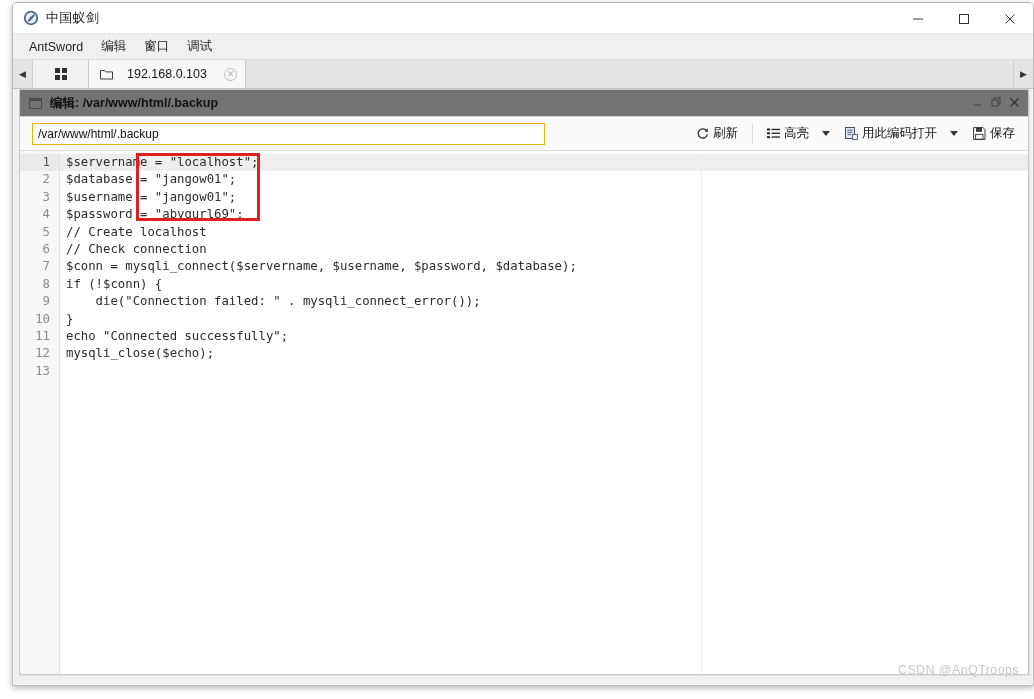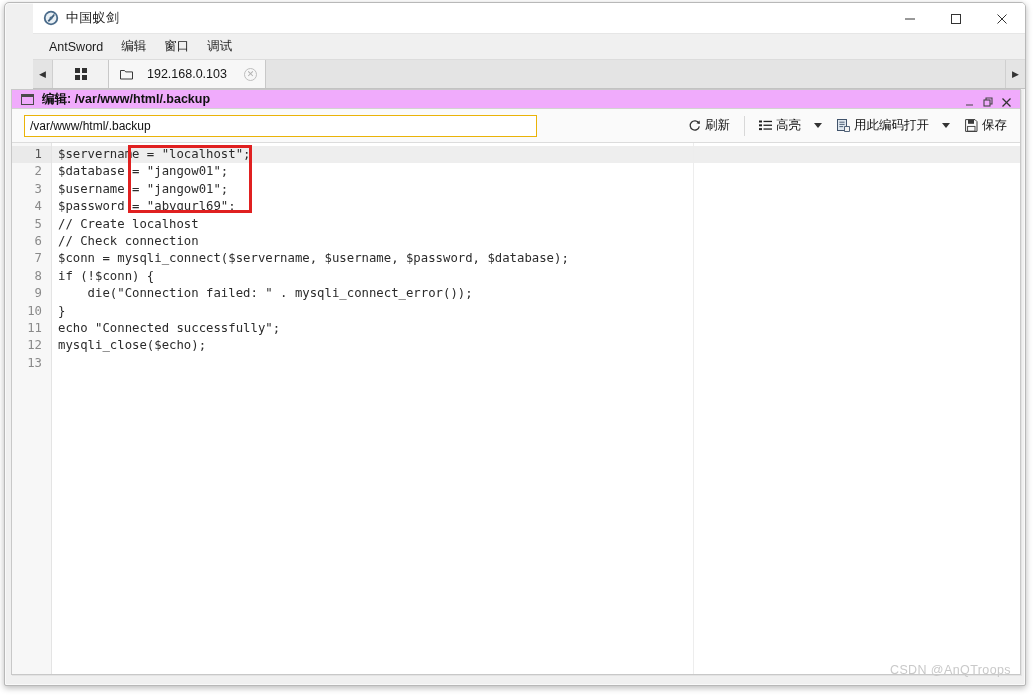--- a/index.html
+++ b/index.html
@@ -7,28 +7,27 @@
     margin: 0; padding: 0;
     width: 1034px; height: 699px;
     background: #ffffff;
     font-family: "Liberation Sans", sans-serif;
     overflow: hidden;
   }
 
   
   .app-window {
     position: absolute;
-    left: 4px; top: 2px;
+    left: 12px; top: 2px;
     width: 1022px; height: 684px;
     background: #f0f0f0;
     border: 1px solid #b8b8b8;
     border-radius: 5px 5px 2px 2px;
     box-shadow: 0 2px 6px rgba(0,0,0,0.28), 0 0 0 1px rgba(255,255,255,0.6) inset;
     overflow: hidden;
-    padding-left: 28px;
   }
 
   
   .titlebar {
     position: relative;
     height: 31px;
     background: #ffffff;
     border-bottom: 1px solid #e6e6e6;
     display: flex;
     align-items: center;
@@ -132,22 +131,22 @@
     position: absolute;
     left: 6px; top: 86px;
     width: 1010px; height: 586px;
     background: #ffffff;
     border: 1px solid #c8c8c8;
     box-shadow: 1px 1px 0 rgba(0,0,0,.05);
     display: flex;
     flex-direction: column;
   }
   .panel-title {
-    height: 19px;
-    background: #f0abfc;
+    height: 27px;
+    background: #737373;
     border-bottom: 1px solid #d2d2d2;
     display: flex;
     align-items: center;
     position: relative;
   }
   .panel-title .win-icon {
     margin-left: 9px;
     width: 13px; height: 11px;
     border: 1.4px solid #4a4a4a;
     border-top-width: 3.5px;

